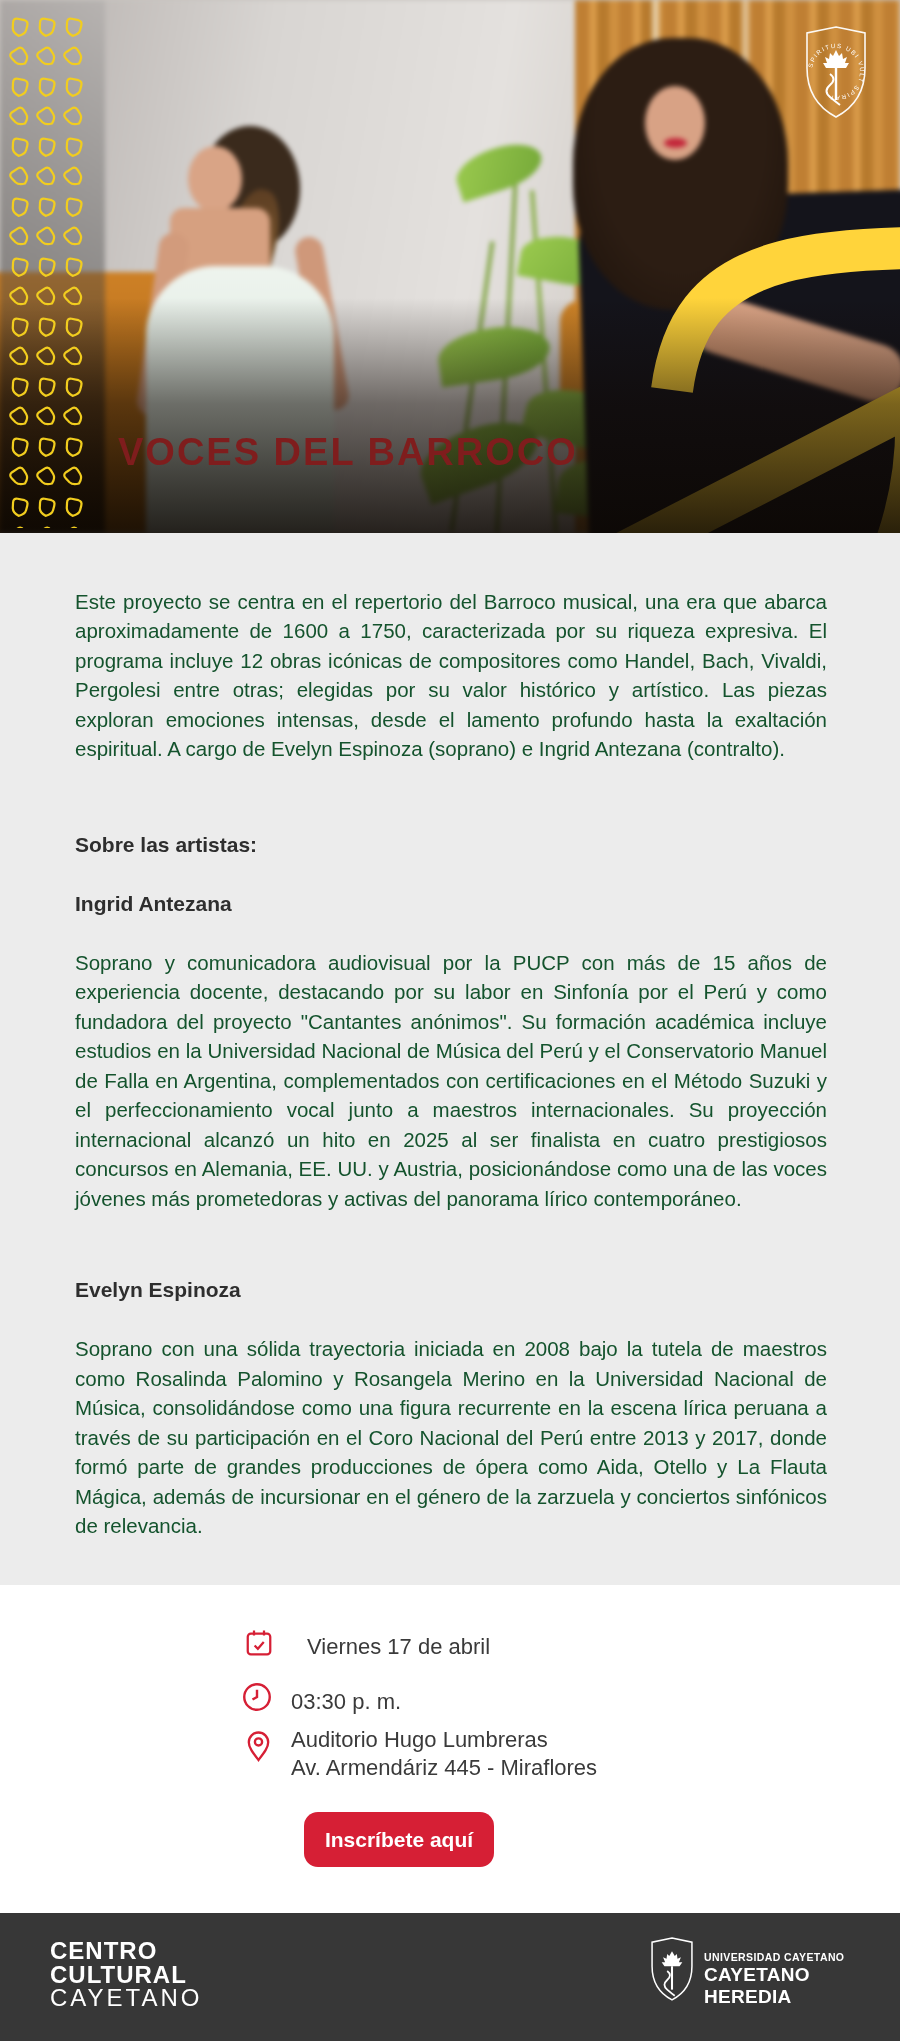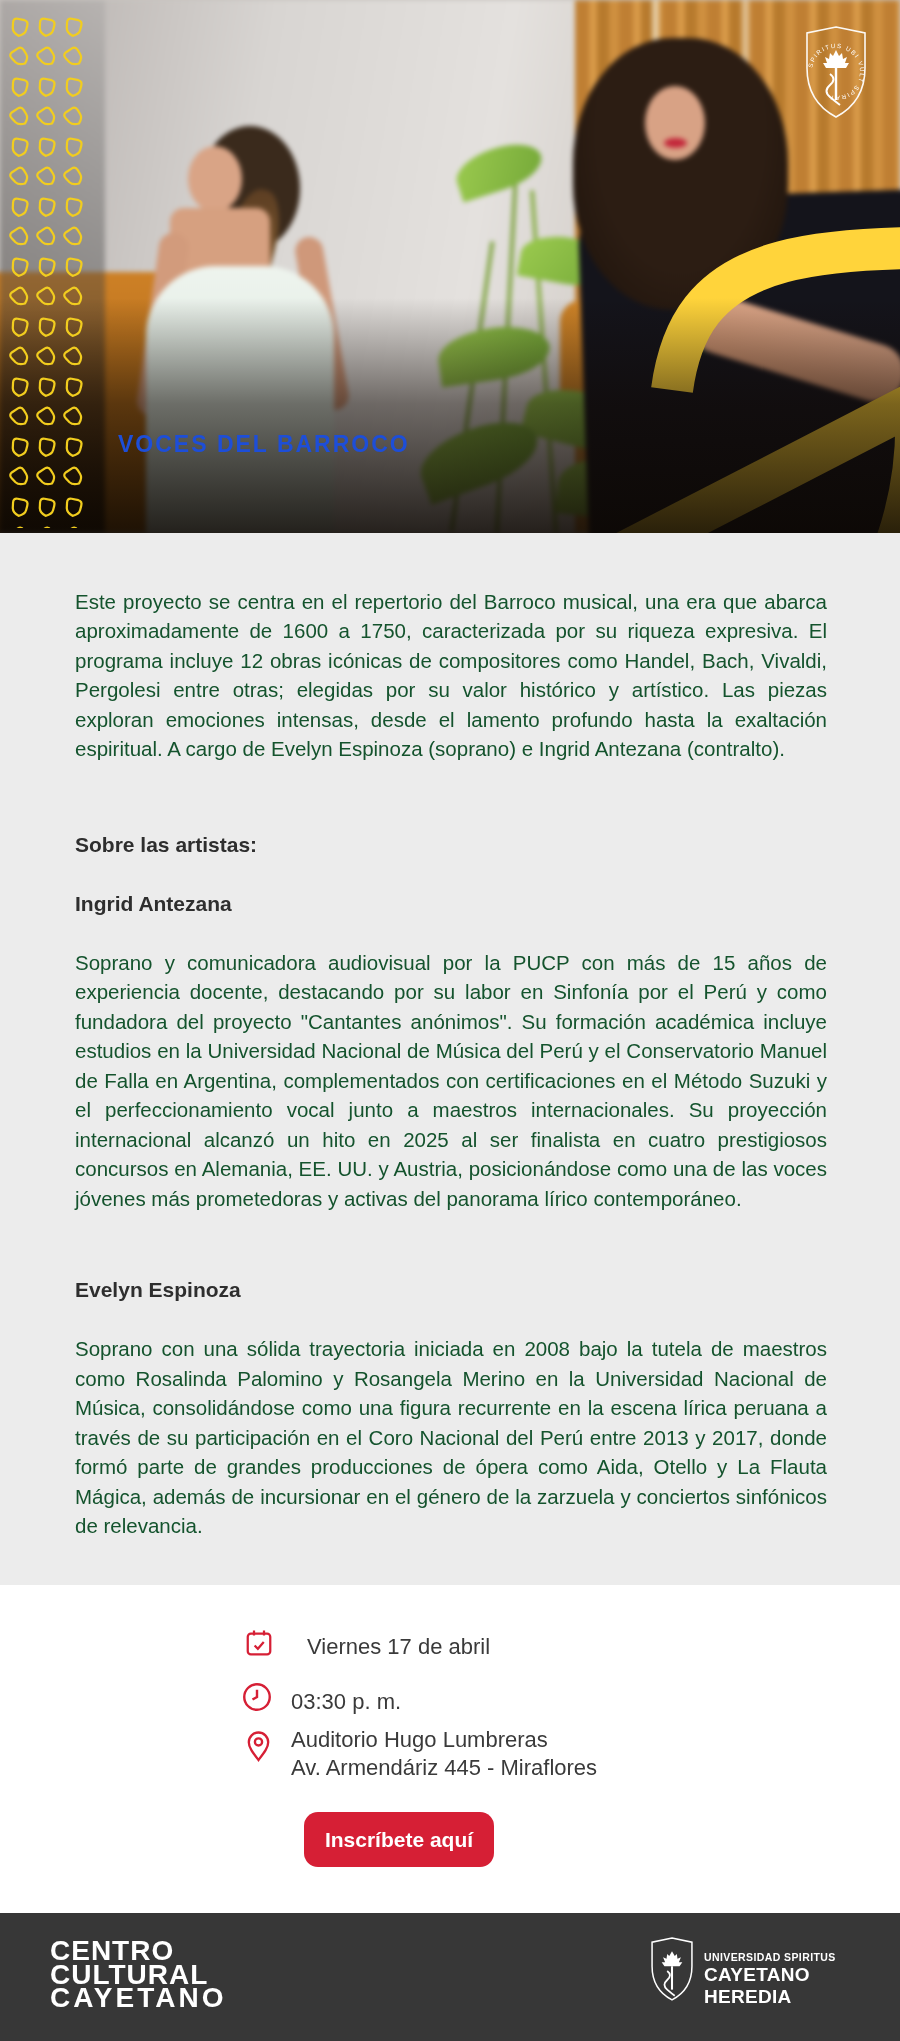--- a/index.html
+++ b/index.html
@@ -41,22 +41,22 @@
   .w2hair{left:573px;top:38px;width:215px;height:272px;background:radial-gradient(ellipse at 50% 35%,#2c1d13 55%,#1b110a);border-radius:46%;}
   .w2face{left:645px;top:86px;width:60px;height:74px;background:#d8a285;border-radius:50%;}
   .w2lips{left:664px;top:138px;width:23px;height:10px;background:#c3273a;border-radius:50%;}
   .w2arm{left:688px;top:320px;width:220px;height:58px;background:linear-gradient(180deg,#dca favor);background:linear-gradient(180deg,#dca688,#c9906f);border-radius:30px;transform:rotate(17deg);}
   .edgeshade{left:0;top:0;width:105px;height:533px;
      background:linear-gradient(180deg,rgba(150,150,150,.25),rgba(60,60,60,.45) 60%,rgba(0,0,0,.75));}
   .hero-overlay{position:absolute;left:0;bottom:0;width:100%;height:235px;
      background:linear-gradient(180deg,rgba(15,8,4,0) 0%,rgba(15,8,4,.55) 45%,rgba(12,7,3,.88) 100%);}
   .shield-pattern{position:absolute;left:8px;top:16px;}
   .big-five{position:absolute;left:580px;top:0;width:320px;height:533px;}
-  .hero-title{position:absolute;left:118px;top:431px;font-size:23px;font-weight:800;
-     letter-spacing:2px;color:#1d4ed8;white-space:nowrap;}
+  .hero-title{position:absolute;left:118px;top:431px;font-size:38px;font-weight:800;
+     letter-spacing:2px;color:#7f1d1d;white-space:nowrap;}
   .hero-logo{position:absolute;left:803px;top:24px;}
   
   .para{position:absolute;left:75px;width:752px;font-size:20.5px;line-height:29.5px;
         text-align:justify;color:#14532d;}
   .intro{top:566px;}
   .subhead{position:absolute;left:75px;font-size:21px;font-weight:bold;color:#2e2e2e;}
   .h-sobre{top:833px;}
   .h-ingrid{top:892px;}
   .p-ingrid{top:927px;}
   .h-evelyn{top:1278px;}
@@ -70,23 +70,23 @@
   .ev-clk{left:240px;top:1680px;}
   .ev-time{left:291px;top:1689px;}
   .ev-pin{left:243px;top:1726px;}
   .ev-venue{left:291px;top:1727px;}
   .ev-addr{left:291px;top:1755px;}
   .cta{position:absolute;left:304px;top:1812px;width:190px;height:55px;background:#d61f35;
        border:none;border-radius:14px;color:#fff;font-family:"Liberation Sans",sans-serif;
        font-size:21px;font-weight:bold;cursor:pointer;display:flex;align-items:center;justify-content:center;}
   
   .footer{position:absolute;left:0;top:1913px;width:900px;height:128px;background:#373737;}
-  .f-brand{position:absolute;left:50px;top:1939px;color:#fff;font-size:28px;line-height:23.5px;}
+  .f-brand{position:absolute;left:50px;top:1939px;color:#fff;font-size:24px;line-height:23.5px;}
   .f-brand .b{font-weight:bold;letter-spacing:1px;}
-  .f-brand .l{font-weight:bold;letter-spacing:3px;}
+  .f-brand .l{font-weight:normal;letter-spacing:3px;}
   .f-logo{position:absolute;left:649px;top:1936px;}
   .f-uni-small{position:absolute;left:704px;top:1951px;color:#fff;font-size:10.5px;font-weight:bold;letter-spacing:.4px;}
   .f-uni-name{position:absolute;left:704px;top:1964px;color:#fff;font-size:19px;font-weight:bold;letter-spacing:.3px;}
 </style>
 </head>
 <body>
 
 <div class="page">
 
   <div class="hero">
@@ -201,16 +201,16 @@
     <div class="b">CULTURAL</div>
     <div class="l">CAYETANO</div>
   </div>
 
   <svg class="f-logo" width="46" height="66" viewBox="0 0 66 96">
     <path d="M33 3 L62 9 L62 44 C62 68 50 84 33 93 C16 84 4 68 4 44 L4 9 Z" stroke="#ffffff" stroke-width="2.2" fill="none"></path>
     <polygon points="33,22 37,29 40,26 41,33 46,31 43,38 48,38 44,44 22,44 18,38 23,38 20,31 25,33 26,26 29,29" fill="#ffffff"></polygon>
     <rect x="31.5" y="44" width="3" height="34" fill="#ffffff"></rect>
     <path d="M26 51 q8 6 0 13 q-8 7 0 14 q7 6 11 9" stroke="#ffffff" stroke-width="2.6" fill="none"></path>
   </svg>
-  <div class="f-uni-small">UNIVERSIDAD SPIRITUS</div>
+  <div class="f-uni-small">UNIVERSIDAD CAYETANO</div>
   <div class="f-uni-name">CAYETANO HEREDIA</div>
 
 </div>
 
 </body></html>

